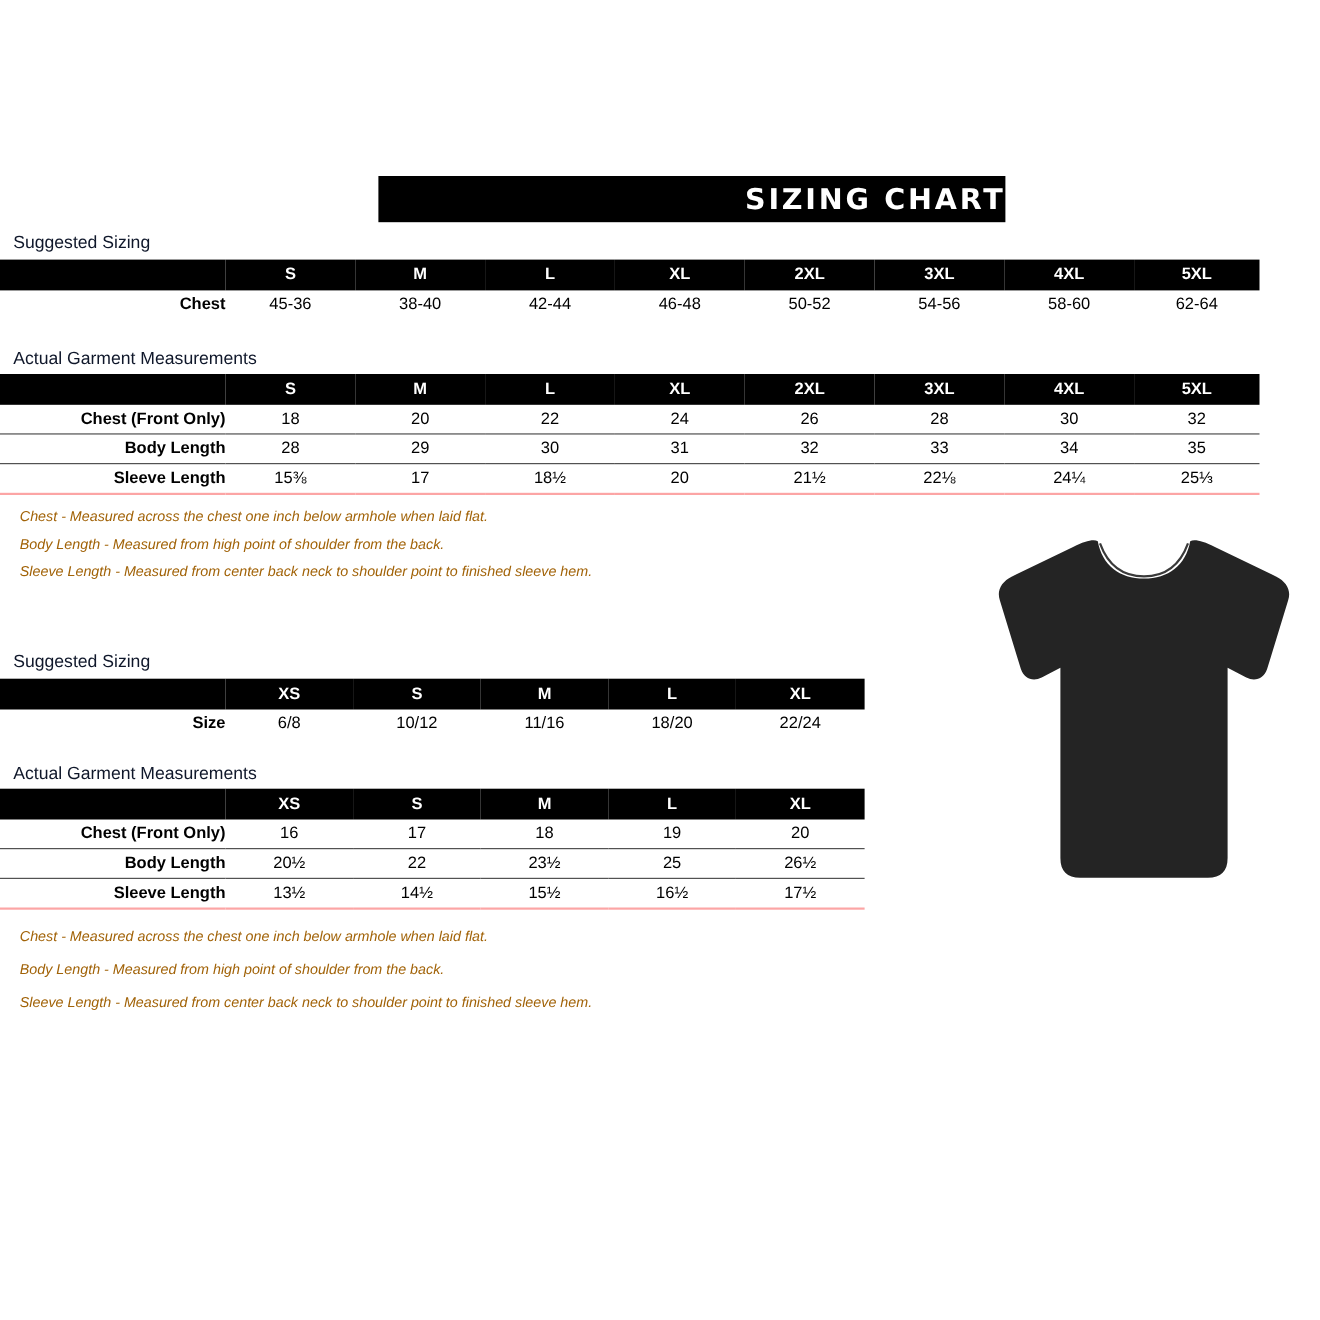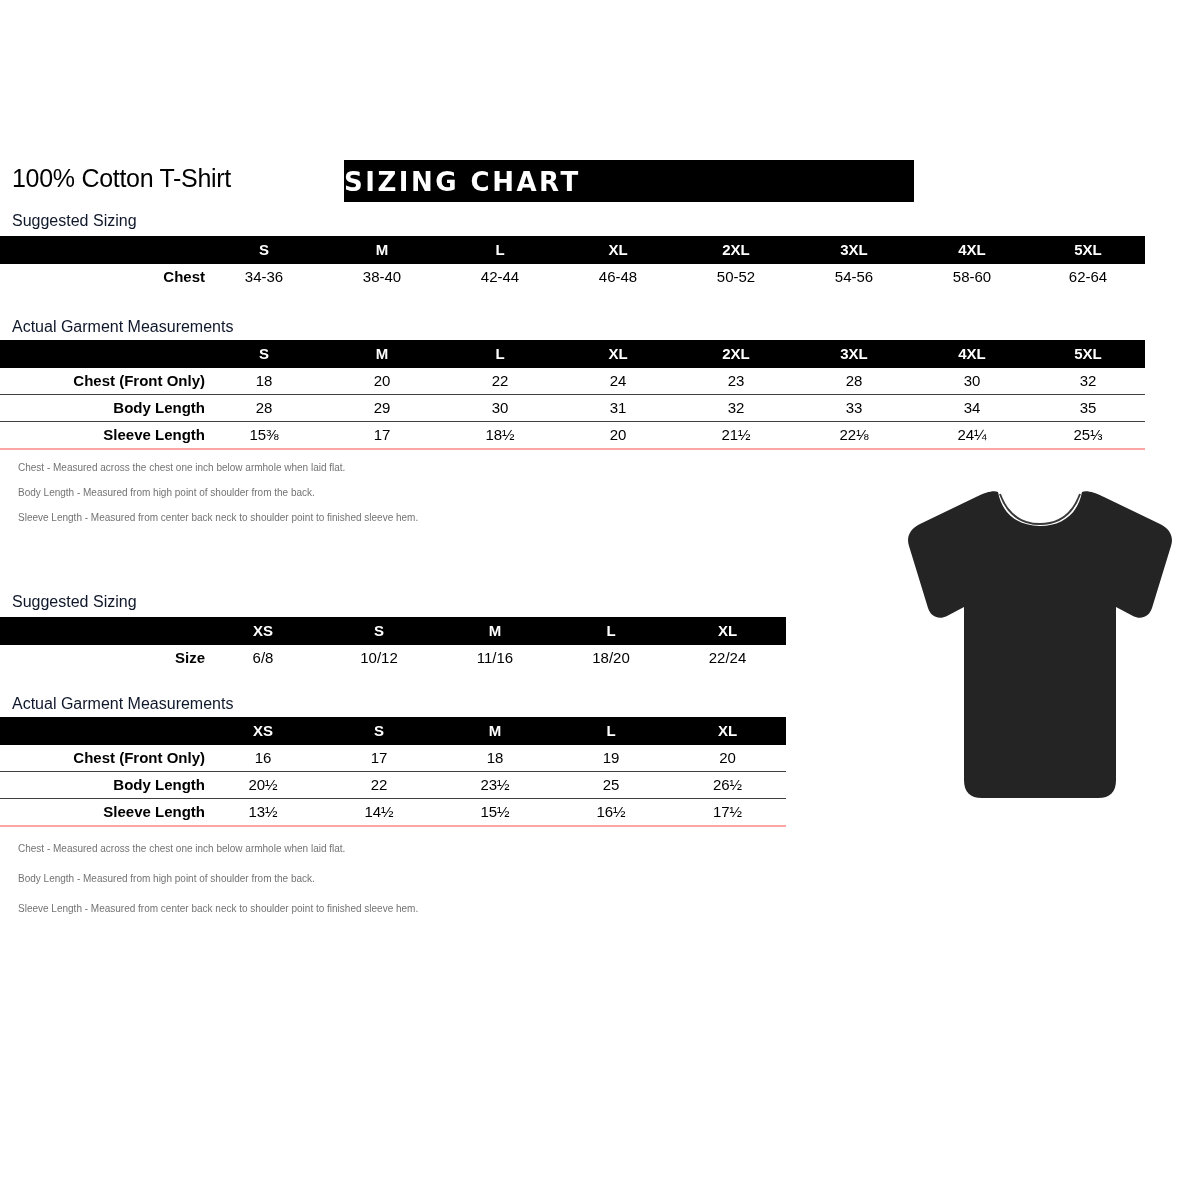--- a/index.html
+++ b/index.html
@@ -45,21 +45,21 @@
     top: 0px;
     width: 570px;
     height: 42px;
     background: #000000;
   }
   .sizing-banner span {
     position: absolute;
     left: 0;
     right: 0;
     top: 7px;
-    text-align: left;
+    text-align: right;
     color: #ffffff;
     font-size: 26px;
     font-weight: 700;
     letter-spacing: 2.5px;
     font-family: "DejaVu Sans", sans-serif;
   }
 
   .sub-label {
     position: absolute;
     font-size: 16px;
@@ -103,23 +103,24 @@
   }
   table.chart.ruled tbody tr {
     border-bottom: 1px solid #404040;
   }
   table.chart.ruled tbody tr:last-child {
     border-bottom: 2px solid #fca5a5;
   }
 
   .note {
     position: absolute;
-    font-size: 10px;
-    color: #737373;
+    font-size: 13px;
+    color: #a16207;
     white-space: nowrap;
+    font-style: italic;
   }
 
   
   .youth-title {
     position: absolute;
     left: 12px;
     top: 550px;
     font-size: 25px;
     font-weight: 400;
     letter-spacing: -0.3px;
@@ -134,21 +135,20 @@
     width: 300px;
     height: 330px;
   }
 </style>
 </head>
 <body>
 
 <div class="page">
 
   <div class="adult-head">
-    <div class="adult-title">100% Cotton T-Shirt</div>
     <div class="sizing-banner">
       <span>SIZING CHART</span>
     </div>
   </div>
 
   <div class="sub-label" style="left:12px; top:212px;">Suggested Sizing</div>
 
   <table class="chart" id="adult-suggested" style="left:0px; top:236px; width:1145px;">
     <colgroup>
       <col style="width:205px">
@@ -170,21 +170,21 @@
           <th>XL</th>
           <th>2XL</th>
           <th>3XL</th>
           <th>4XL</th>
           <th>5XL</th>
         </tr>
       </thead>
     <tbody>
         <tr>
           <td class="rowhead">Chest</td>
-          <td>34-36</td>
+          <td>45-36</td>
           <td>38-40</td>
           <td>42-44</td>
           <td>46-48</td>
           <td>50-52</td>
           <td>54-56</td>
           <td>58-60</td>
           <td>62-64</td>
         </tr>
       </tbody>
   </table>
@@ -216,21 +216,21 @@
           <th>5XL</th>
         </tr>
       </thead>
     <tbody>
         <tr>
           <td class="rowhead">Chest (Front Only)</td>
           <td>18</td>
           <td>20</td>
           <td>22</td>
           <td>24</td>
-          <td>23</td>
+          <td>26</td>
           <td>28</td>
           <td>30</td>
           <td>32</td>
         </tr>
         <tr>
           <td class="rowhead">Body Length</td>
           <td>28</td>
           <td>29</td>
           <td>30</td>
           <td>31</td>

